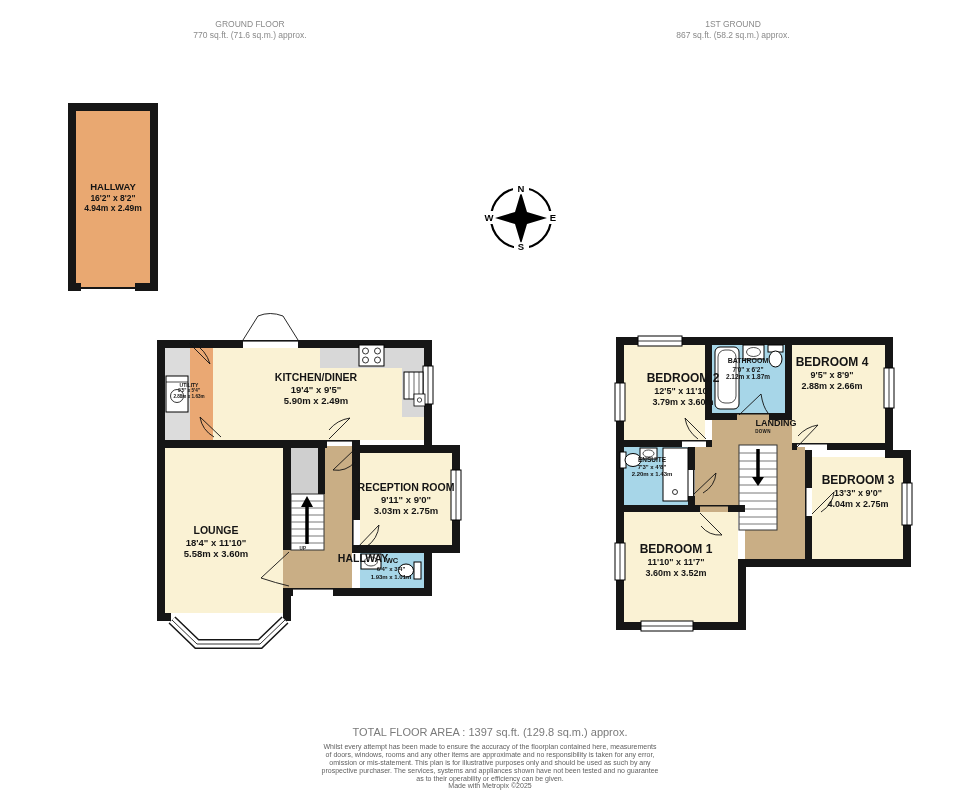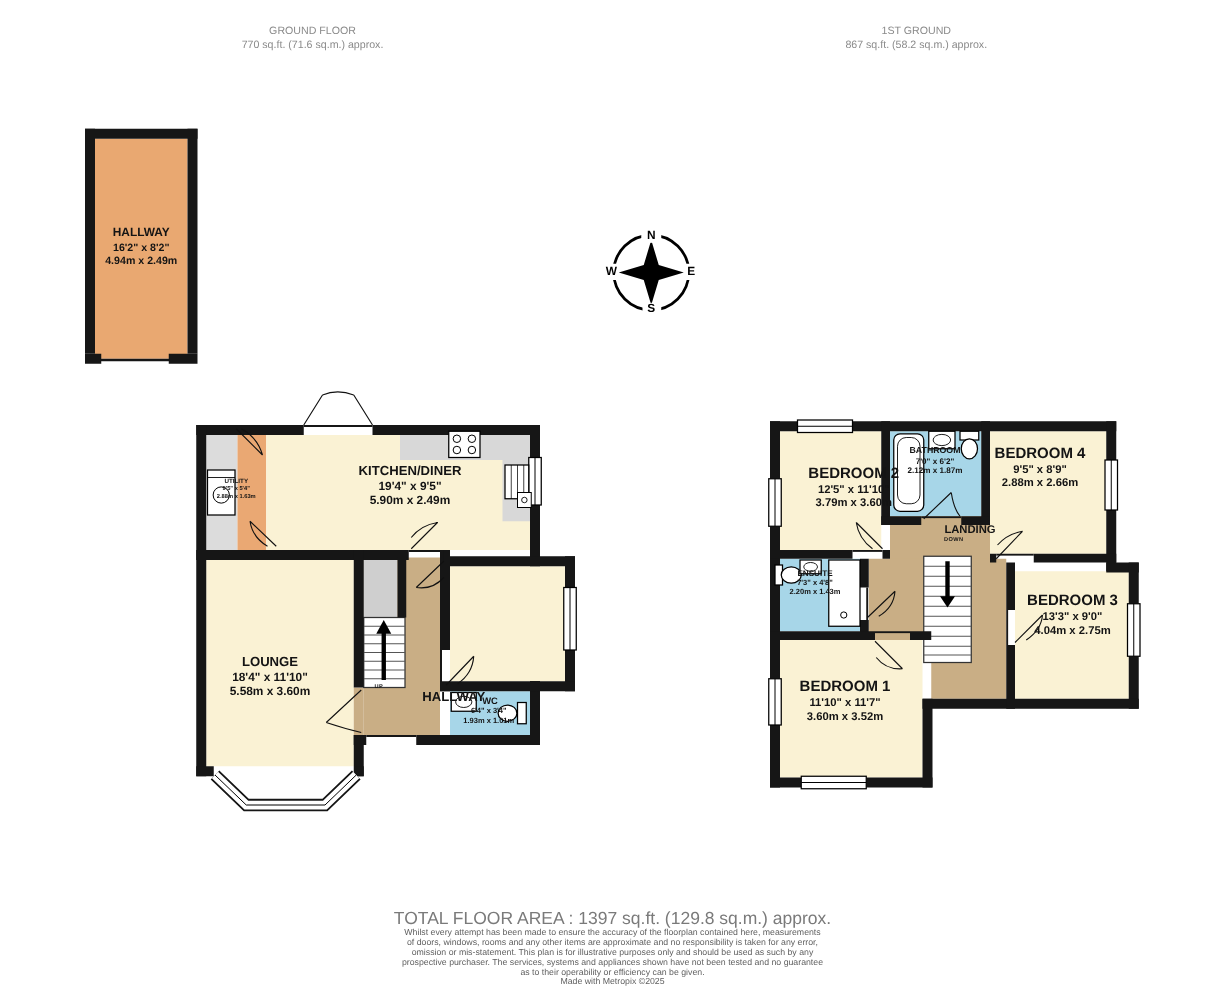--- a/index.html
+++ b/index.html
@@ -15,21 +15,21 @@
   .size-xs .rn{font-size:6.5px;}  .size-xs .rd{font-size:6px;}
   .size-xxs .rn{font-size:5px;}   .size-xxs .rd{font-size:4.6px;}
   .size-garage .rn{font-size:9.5px;} .size-garage .rd{font-size:8.5px;}
   .single{font-size:10.5px;margin-left:38px;}
   .tiny{font-size:4.5px;letter-spacing:0.3px;}
   .hdr{position:absolute;transform:translateX(-50%);text-align:center;color:#8a8a8a;
        font-size:8.5px;white-space:nowrap;line-height:1.35;}
   .cletter{position:absolute;transform:translate(-50%,-50%);font-weight:bold;font-size:9.5px;
        color:#000;background:#fff;padding:0 1px;line-height:1;}
   .ftr{position:absolute;transform:translateX(-50%);text-align:center;white-space:nowrap;}
-  .ftr-total{font-size:14px;color:#7a7a7a;}
+  .ftr-total{font-size:11px;color:#7a7a7a;}
   .ftr-disc{font-size:7px;color:#5f5f5f;line-height:8px;}
   .ftr-credit{font-size:7px;color:#5f5f5f;}
 </style>
 </head>
 <body>
 
 <div class="canvas">
 
 <svg class="plan-svg" width="980" height="791" viewBox="0 0 980 791">
 
@@ -284,26 +284,31 @@
   <div class="rd">16'2" x 8'2"</div>
   <div class="rd">4.94m x 2.49m</div>
 </div>
 
 <div class="lbl size-xxs" style="left:189px;top:382px;">
   <div class="rn">UTILITY</div>
   <div class="rd">9'5" x 5'4"</div>
   <div class="rd">2.88m x 1.63m</div>
 </div>
 
-<div class="lbl size-lg" style="left:328px;top:371px;">
+<div class="lbl size-lg" style="left:316px;top:371px;">
   <div class="rn">KITCHEN/DINER</div>
   <div class="rd">19'4" x 9'5"</div>
   <div class="rd">5.90m x 2.49m</div>
 </div>
 
+<div class="lbl size-lg" style="left:406px;top:481px;">
+  <div class="rn">RECEPTION ROOM</div>
+  <div class="rd">9'11" x 9'0"</div>
+  <div class="rd">3.03m x 2.75m</div>
+</div>
 
 <div class="lbl size-lg" style="left:216px;top:524px;">
   <div class="rn">LOUNGE</div>
   <div class="rd">18'4" x 11'10"</div>
   <div class="rd">5.58m x 3.60m</div>
 </div>
 
 <div class="lbl tiny" style="left:303px;top:546px;">UP</div>
 <div class="lbl single" style="left:325px;top:552px;">HALLWAY</div>
 

